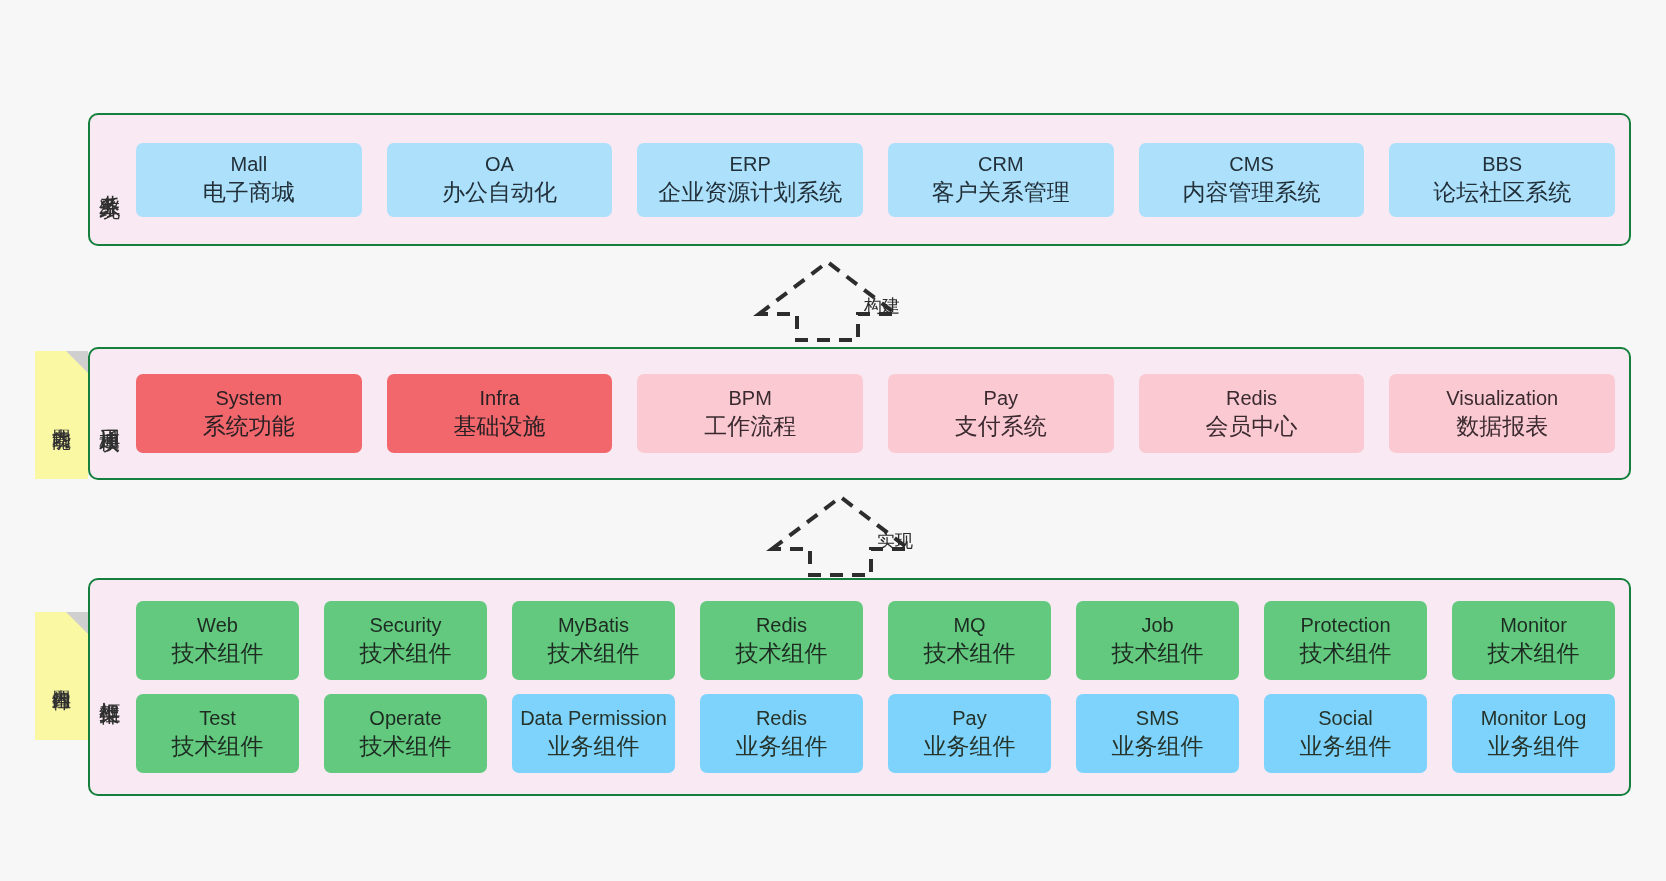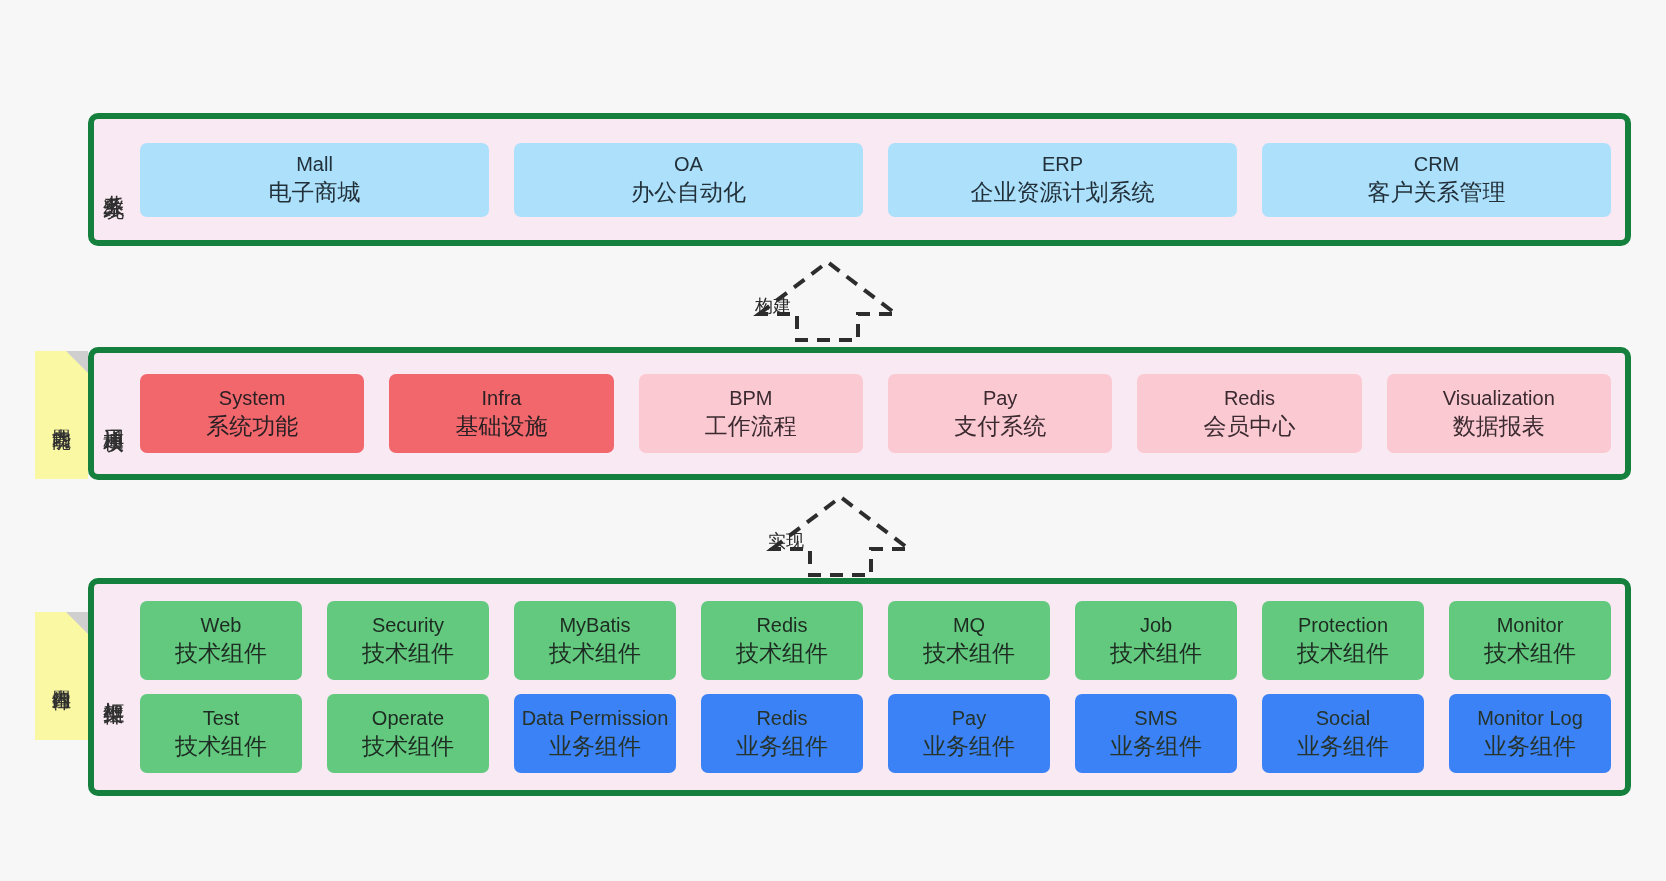--- a/index.html
+++ b/index.html
@@ -20,21 +20,21 @@
   .canvas {
     position: absolute;
     inset: 0;
   }
 
   
   .layer {
     position: absolute;
     box-sizing: border-box;
     background: #f9e9f2;
-    border: 6px solid #15803d;
+    border: 2px solid #15803d;
     border-radius: 10px;
     display: flex;
     flex-direction: row;
     align-items: stretch;
   }
 
   .layer-title {
     flex: 0 0 auto;
     width: 40px;
     display: flex;
@@ -124,21 +124,21 @@
     height: 218px;
   }
   #layer-framework .card {
     height: 79px;
   }
   .card.green {
     background: #62c97e;
     color: #1d2b22;
   }
   .card.green-light {
-    background: #3b82f6;
+    background: #7dd3fc;
     color: #26332a;
   }
 
   
   .note {
     position: absolute;
     box-sizing: border-box;
     background: #fbf8a4;
     display: flex;
     align-items: center;
@@ -180,21 +180,21 @@
     z-index: 1;
   }
   .arrow svg {
     display: block;
     overflow: visible;
   }
   .arrow-label {
     position: absolute;
     left: 0;
     right: 0;
-    text-align: left;
+    text-align: right;
     font-size: 18px;
     color: #2a2a2a;
     white-space: nowrap;
   }
   #arrow-build {
     left: 755px;
     top: 258px;
     width: 145px;
     height: 84px;
   }
@@ -234,21 +234,29 @@
         <div class="card">
           <span class="c-en">ERP</span>
           <span class="c-cn">企业资源计划系统</span>
         </div>
 
         <div class="card">
           <span class="c-en">CRM</span>
           <span class="c-cn">客户关系管理</span>
         </div>
 
-
+        <div class="card">
+          <span class="c-en">CMS</span>
+          <span class="c-cn">内容管理系统</span>
+        </div>
+
+        <div class="card">
+          <span class="c-en">BBS</span>
+          <span class="c-cn">论坛社区系统</span>
+        </div>
 
       </div>
     </div>
   </div>
 
   <div class="arrow" id="arrow-build">
     <svg width="145" height="84" viewBox="0 0 145 84" fill="none">
       <path d="M4 56 L72.5 4 L141 56 L103 56 L103 82 L42 82 L42 56 Z" stroke="#2d2d2d" stroke-width="4" stroke-dasharray="13 9" stroke-linejoin="miter" fill="none"></path>
     </svg>
     <div class="arrow-label">构建</div>

